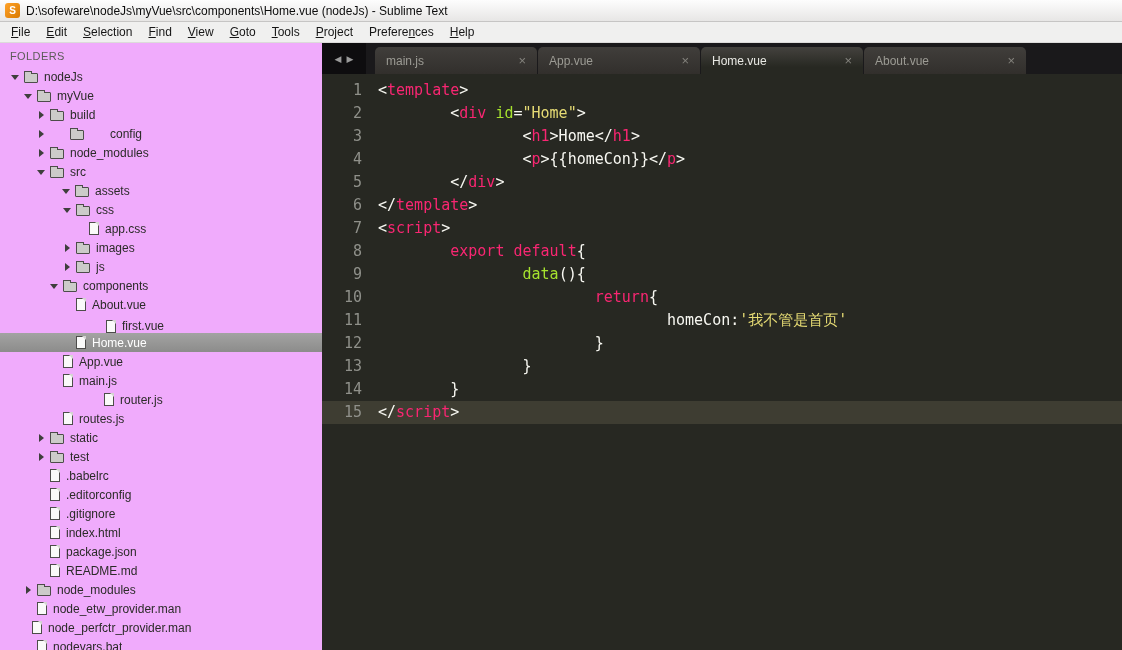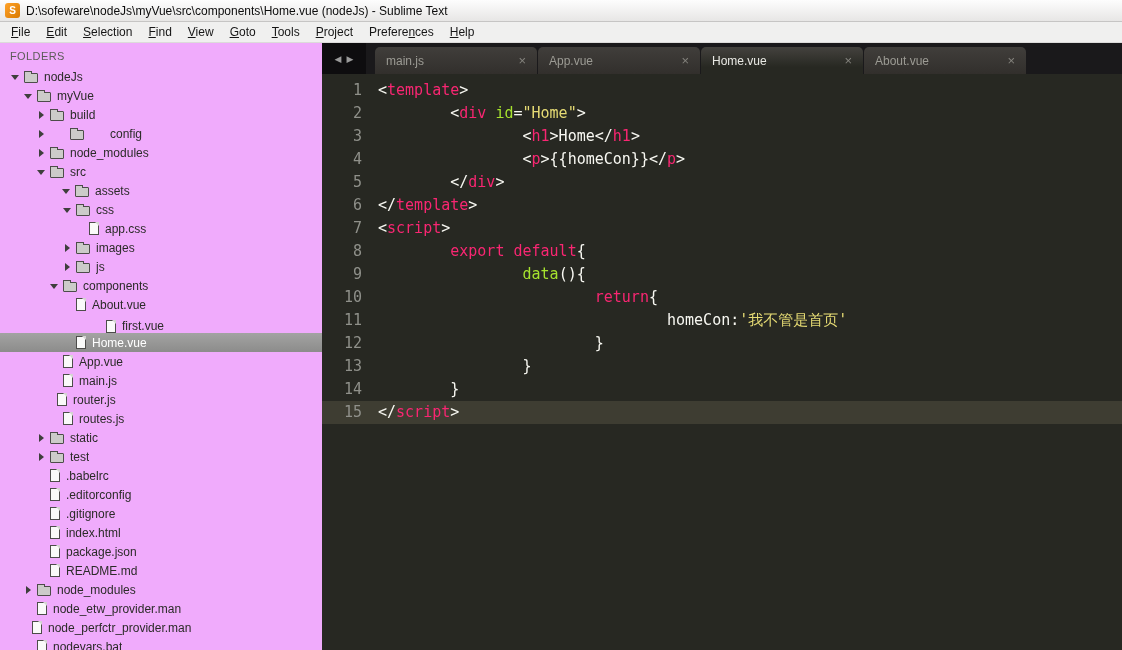--- a/index.html
+++ b/index.html
@@ -213,21 +213,21 @@
       <div class="tree-row" style="padding-left: 49px;">
         <span class="tri"></span>
         <span class="ficon file"></span>
         <span class="tree-label">App.vue</span>
       </div>
       <div class="tree-row" style="padding-left: 49px;">
         <span class="tri"></span>
         <span class="ficon file"></span>
         <span class="tree-label">main.js</span>
       </div>
-      <div class="tree-row" style="padding-left: 43px;">
+      <div class="tree-row" style="padding-left: 55px; margin-left: 35px;">
         <span class="tri"></span>
         <span class="ficon file"></span>
         <span class="tree-label">router.js</span>
       </div>
       <div class="tree-row" style="padding-left: 49px;">
         <span class="tri"></span>
         <span class="ficon file"></span>
         <span class="tree-label">routes.js</span>
       </div>
       <div class="tree-row" style="padding-left: 36px;">

